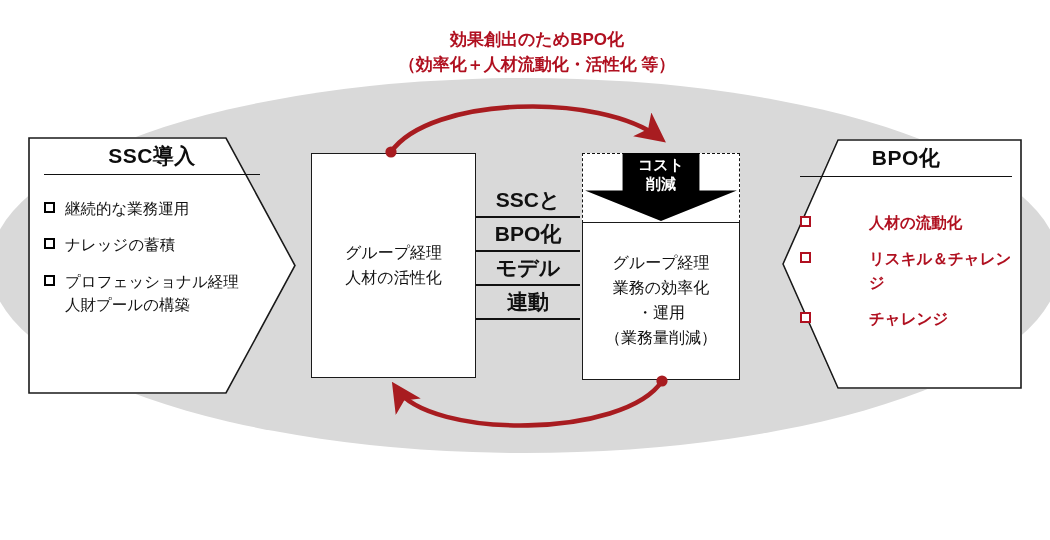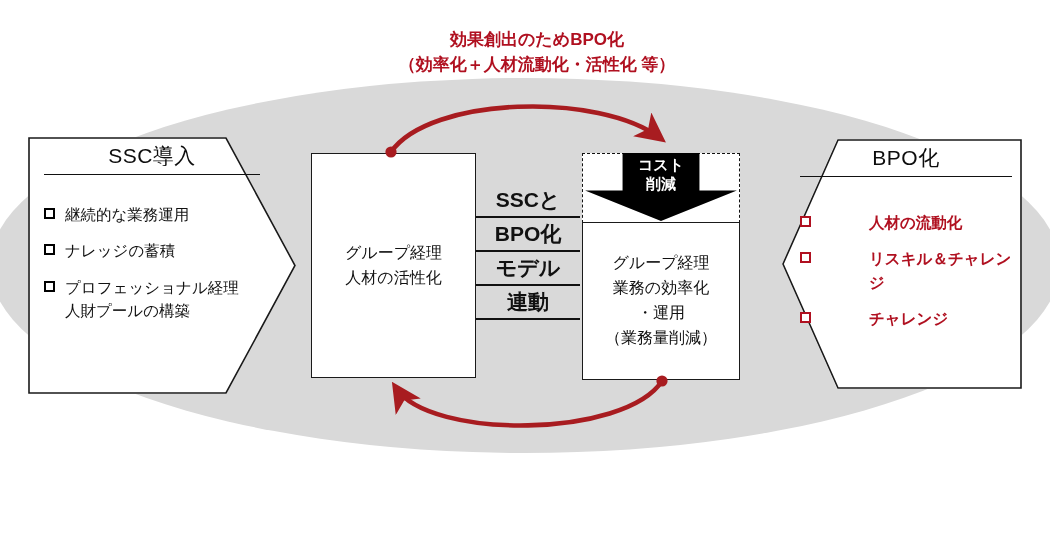--- a/index.html
+++ b/index.html
@@ -49,21 +49,21 @@
   }
 
   
   .side-inner{
     position:absolute;
     box-sizing:border-box;
   }
   .side-title{
     text-align:center;
     font-size:21px;
-    font-weight:normal;
+    font-weight:bold;
     color:#0d0d0d;
     letter-spacing:.5px;
     line-height:1.1;
   }
   .side-rule{
     height:0;border:0;border-top:1.6px solid #111;
     margin:7px 0 0 0;
   }
   .bullet-list{margin:0;padding:0;list-style:none;}
   .bullet{
@@ -165,21 +165,21 @@
 
   <div class="node penta-left"></div>
   <div class="node penta-left-ink">
     <svg width="268" height="257" viewBox="0 0 268 257">
       <polygon points="1,1 198,1 267,128.5 198,256 1,256" fill="none" stroke="#1a1a1a" stroke-width="1.6"></polygon>
     </svg>
   </div>
   <div class="side-inner" style="left:44px; top:144px; width:216px;">
     <div class="side-title">SSC導入</div>
     <hr class="side-rule">
-    <ul class="bullet-list" style="margin-top:28px;">
+    <ul class="bullet-list" style="margin-top:22px;">
       <li class="bullet bullet-black">
         <span class="sq"></span>
         <span class="txt">継続的な業務運用</span>
       </li>
       <li class="bullet bullet-black">
         <span class="sq"></span>
         <span class="txt">ナレッジの蓄積</span>
       </li>
       <li class="bullet bullet-black">
         <span class="sq"></span>

